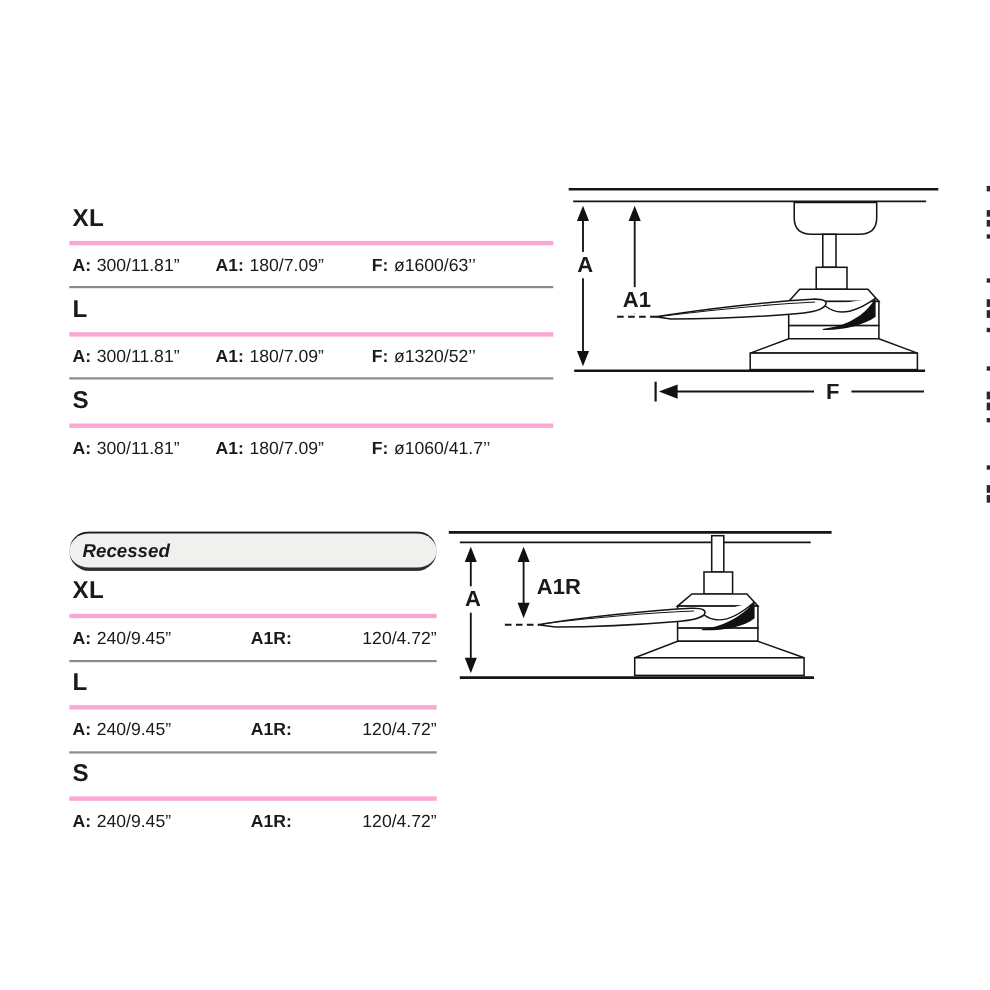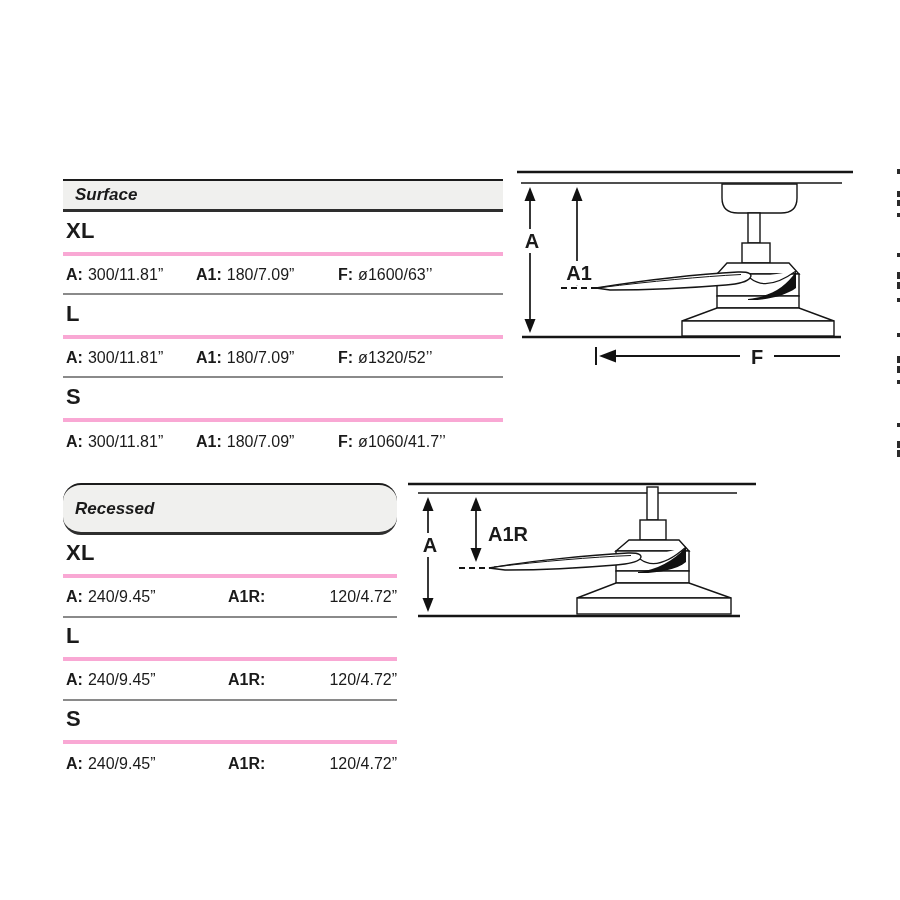--- a/index.html
+++ b/index.html
@@ -18,21 +18,21 @@
   
   .spec-table { position:absolute; }
   .surface-table  { left:63px; top:179px; width:440px; }
   .recessed-table { left:63px; top:483px; width:334px; }
 
   .thead {
     box-sizing:border-box; height:33px; background:#f0f0ee;
     border-top:2px solid #1c1c1c; border-bottom:3px solid #2e2e2e;
     display:flex; align-items:center; padding-left:12px;
   }
-  .recessed-table .thead { height:52px;border-radius:18px; }
+  .recessed-table .thead { height:36px;border-radius:18px; }
   .thead-label { font-size:17px; font-weight:bold; font-style:italic; }
 
   .size-row {
     box-sizing:border-box; height:44px; border-bottom:4px solid #f9a8d4;
     display:flex; align-items:flex-end; padding:0 0 8px 3px;
     font-size:22px; font-weight:bold; letter-spacing:0.3px;
   }
   .val-row {
     box-sizing:border-box; height:39px; border-bottom:2px solid #8a8a8a;
     display:flex; align-items:center; padding-left:3px; font-size:16px;
@@ -64,23 +64,20 @@
   
   .fragment { position:absolute; left:897px; width:3px; background:#2a2a2a; }
 </style>
 </head>
 <body>
 
 <div class="page">
 
 
   <section class="spec-table surface-table">
-    <div class="thead">
-      <span class="thead-label">Surface</span>
-    </div>
 
     <div class="size-row">
       <span>XL</span>
     </div>
     <div class="val-row">
       <span class="cell c1">
           <b class="dim-key">A:</b>
           <span>300/11.81”</span>
         </span>
       <span class="cell c2">

